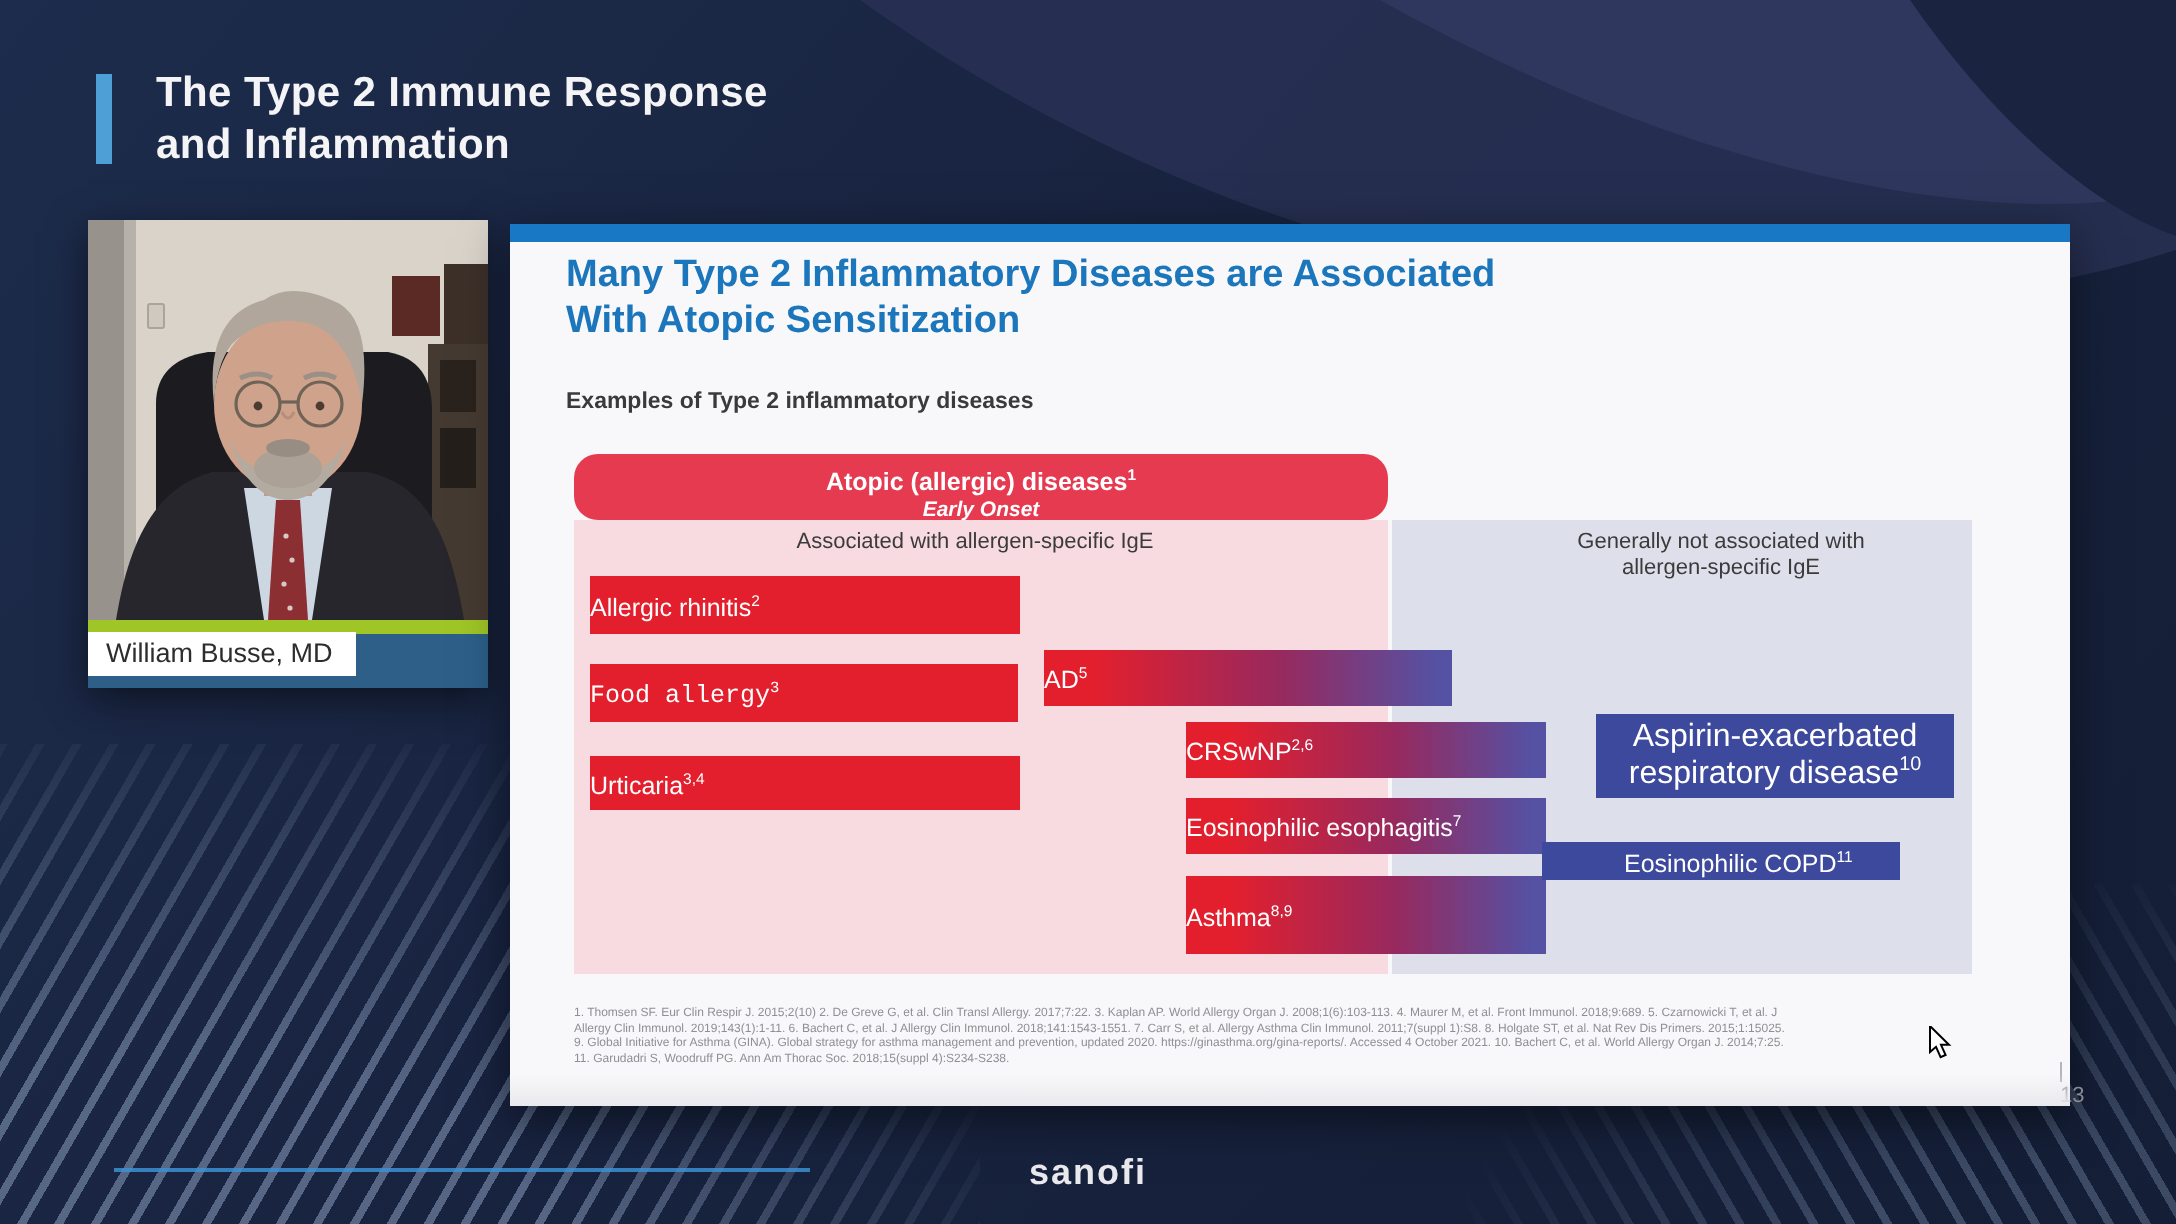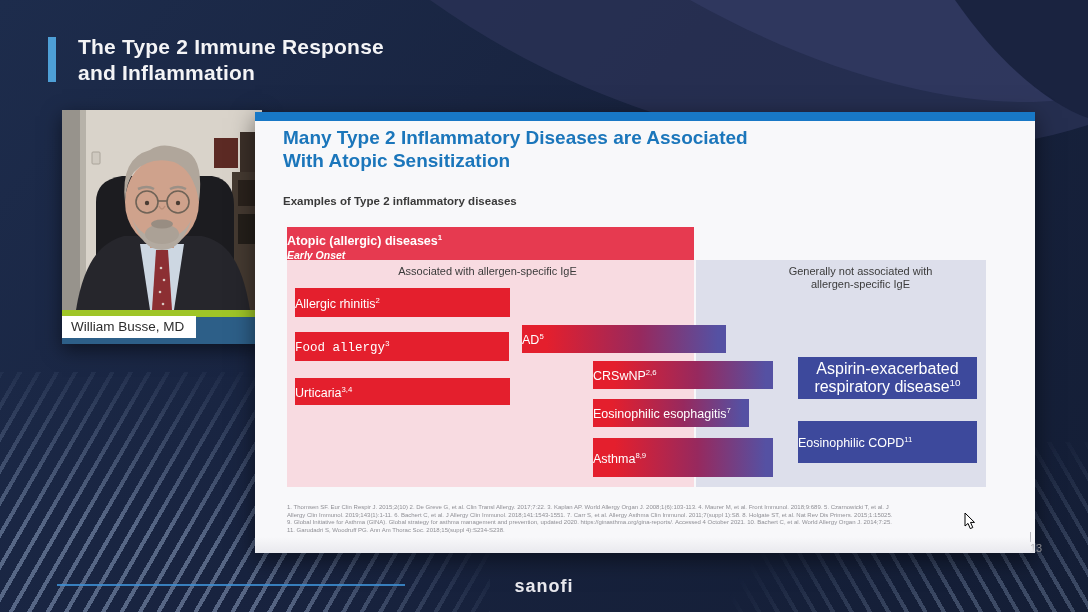--- a/index.html
+++ b/index.html
@@ -20,38 +20,38 @@
   .footer-line { position:absolute; left:57px; top:584px; width:348px; height:2px; background:#3e8fd4; opacity:.85; }
   .sanofi { position:absolute; left:0; right:0; top:576px; text-align:center;
             font-size:18px; font-weight:bold; letter-spacing:1px; color:#e9e9ee; }
 
   
   .hdr-accent { position:absolute; left:48px; top:37px; width:8px; height:45px; background:#4e9fd6; }
   .hdr-title { position:absolute; left:78px; top:34px; font-size:21px; line-height:26px;
                font-weight:bold; color:#f4f4f6; letter-spacing:.2px; }
 
   
-  .webcam { position:absolute; left:62px; top:110px; width:200px; box-shadow:0 6px 18px rgba(0,0,0,.5); }
+  .webcam { position:absolute; left:44px; top:110px; width:200px; box-shadow:0 6px 18px rgba(0,0,0,.5); }
   .cam-video { position:relative; width:200px; height:200px; background:#d8d2c9; overflow:hidden; }
   .cam-green { width:200px; height:7px; background:#9fc527; }
   .cam-strip { position:relative; width:200px; height:27px; background:#2d5f88; }
   .cam-label { position:absolute; left:0; top:-1px; background:#fff; padding:3px 12px 4px 9px;
                font-size:13.5px; color:#2d2d2d; white-space:nowrap; }
 
   
   .slide { position:absolute; left:255px; top:112px; width:780px; height:441px;
            background:#f8f8fa; box-shadow:0 6px 22px rgba(0,0,0,.5); }
   .slide::after { content:""; position:absolute; left:0; right:0; bottom:0; height:16px;
                   background:linear-gradient(#f8f8fa00,#e9e9ee); }
   .slide-topbar { position:absolute; left:0; top:0; width:780px; height:9px; background:#1878c6; }
   .slide-title { position:absolute; left:28px; top:14px; font-size:19px; line-height:23px;
                  font-weight:bold; color:#1b76bb; }
   .slide-subtitle { position:absolute; left:28px; top:83px; font-size:11.5px; font-weight:bold; color:#3a3a3a; }
 
-  .col-hdr { position:absolute; height:33px; color:#fff; text-align:left; padding-top:3px; }
+  .col-hdr { position:absolute; height:33px; color:#fff; text-align:center; padding-top:3px;border-radius:12px; }
   .col-hdr .h1 { font-size:12.5px; font-weight:bold; line-height:15px; }
   .col-hdr .h2 { font-size:10.5px; font-weight:bold; font-style:italic; line-height:12px; }
   .col-hdr sup, .box sup, .sub sup { font-size:.62em; vertical-align:super; }
   .hdr-atopic { left:32px; top:115px; width:407px; background:#e63a50; }
   .hdr-nonatopic { left:441px; top:115px; width:290px; background:#4a55a6; }
   .panel { position:absolute; top:148px; height:227px; }
   .panel-atopic { left:32px; width:407px; background:#f8dbe1; }
   .panel-nonatopic { left:441px; width:290px; background:#dddfeb; }
   .sub { position:absolute; font-size:11px; line-height:13px; color:#3b3b3b; text-align:center; }
   .sub-atopic { left:32px; top:153px; width:401px; }
@@ -60,24 +60,24 @@
   .box { position:absolute; color:#fff; font-size:12.5px; display:flex;
          align-items:center; text-align:center; line-height:14px; }
   .box-red { background:#e41f2d; }
   .box-grad { background:linear-gradient(90deg,#e41f2d 12%,#97295e 58%,#5551a3 96%); }
   .box-blue { background:#3d499c; }
   .b-rhinitis { left:40px; top:176px; width:215px; height:29px; }
   .b-food     { left:40px; top:220px; width:214px; height:29px;font-family:Liberation Mono, monospace; }
   .b-urticaria{ left:40px; top:266px; width:215px; height:27px; }
   .b-ad       { left:267px; top:213px; width:204px; height:28px; }
   .b-crswnp   { left:338px; top:249px; width:180px; height:28px; }
-  .b-eoe      { left:338px; top:287px; width:156px; height:28px; }
+  .b-eoe      { left:338px; top:287px; width:180px; height:28px; }
   .b-asthma   { left:338px; top:326px; width:180px; height:39px; }
   .b-aerd     { left:543px; top:245px; width:179px; height:42px; font-size:16px; padding:0 10px; }
-  .b-copd     { left:543px; top:309px; width:179px; height:42px; }
+  .b-copd     { left:516px; top:309px; width:179px; height:19px;padding-left:41px; }
 
   .refs { position:absolute; left:32px; top:392px; width:728px; font-size:6px;
           line-height:7.6px; color:#8f8f95; }
   .pagenum { position:absolute; left:747px; top:418px; font-size:11px; color:#8a8a90;padding-left:28px; }
   .pagenum .bar { display:inline-block; width:1px; height:10px; background:#b5b5bb;
                   vertical-align:middle; margin-right:7px; }
 
   .cursor { position:absolute; left:709px; top:401px; }
 </style>
 </head>

